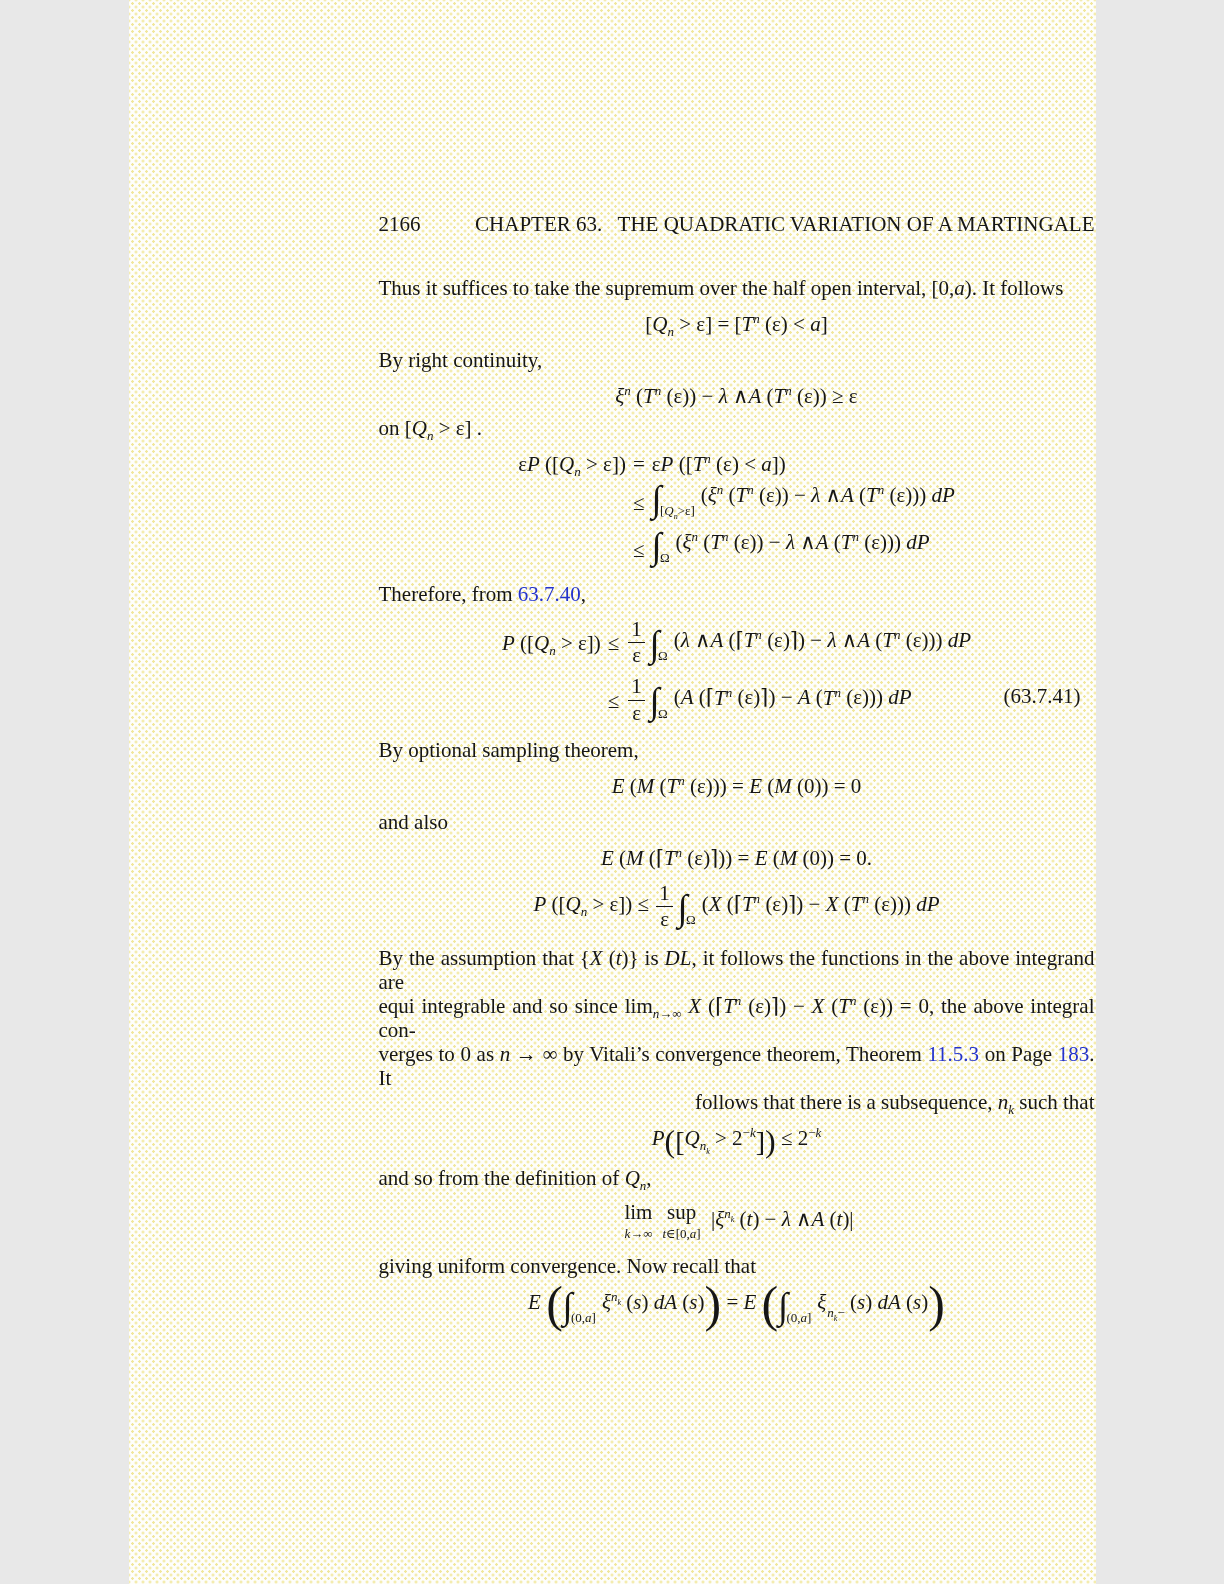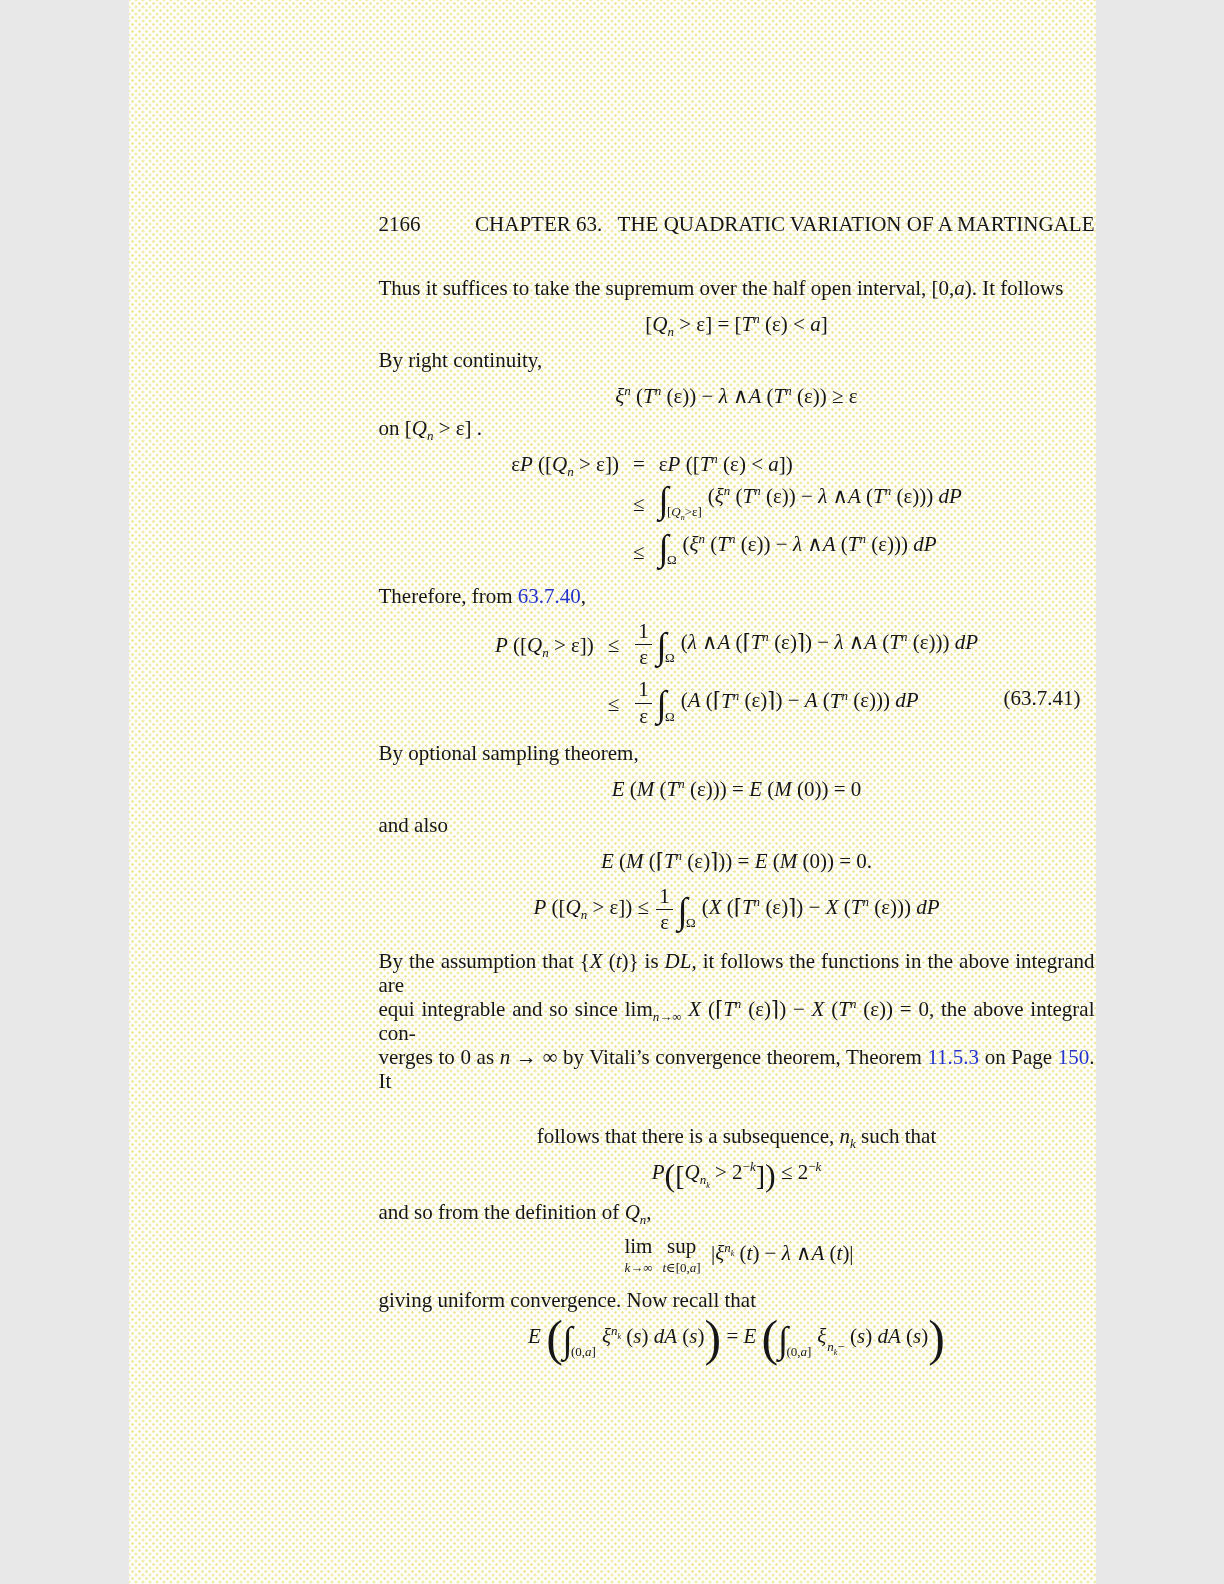--- a/index.html
+++ b/index.html
@@ -55,29 +55,30 @@
   .ss { display: inline-flex; flex-direction: row; align-items: flex-start; font-size: 0.62em; line-height: 1.05; vertical-align: -8px; margin-left: 1px; }
   
   .align {
     display: grid;
     grid-template-columns: max-content max-content max-content;
     justify-content: center;
     column-gap: 14px;
     row-gap: 8px;
     align-items: center;
     margin: 12px 0 0 0;
+    gap: 7px;
   }
   .align .lhs { justify-self: end; white-space: nowrap; }
   .align .rel { justify-self: center; }
   .align .rhs { justify-self: start; white-space: nowrap; }
   .a2wrap { position: relative; }
   .eqtag { position: absolute; right: 14px; top: 66px; }
   
   .jline { text-align: justify; text-align-last: justify; }
-  .jline-last { text-align: center; margin-top: 31px; }
+  .jline-last { text-align: right; }
   .disp, .align { white-space: nowrap; }
 </style>
 </head>
 <body>
 
 <div class="page">
   <div class="content">
 
     <div class="hdr">
       <span>2166</span>
@@ -127,21 +128,21 @@
     <div class="para">and also</div>
 
     <div class="disp mt8"><i>E</i> (<i>M</i> (⌈<i>T<sup>n</sup></i> (ε)⌉)) = <i>E</i> (<i>M</i> (0)) = 0.</div>
 
 
     <div class="disp"><i>P</i> ([<i>Q<sub>n</sub></i> &gt; ε]) ≤ <span class="frac"><span class="fn">1</span><span class="fd">ε</span></span><span class="int">∫</span><span class="isub">Ω</span>(<i>X</i> (⌈<i>T<sup>n</sup></i> (ε)⌉) − <i>X</i> (<i>T<sup>n</sup></i> (ε))) <i>dP</i></div>
 
     <div class="mt14">
       <div class="jline">By the assumption that {<i>X</i> (<i>t</i>)} is <i>DL</i>, it follows the functions in the above integrand are</div>
       <div class="jline">equi integrable and so since lim<sub><i>n</i>→∞</sub> <i>X</i> (⌈<i>T<sup>n</sup></i> (ε)⌉) − <i>X</i> (<i>T<sup>n</sup></i> (ε)) = 0, the above integral con-</div>
-      <div class="jline">verges to 0 as <i>n</i> → ∞ by Vitali’s convergence theorem, Theorem <a class="lnk">11.5.3</a> on Page <a class="lnk">150</a>. It</div>
+      <div class="jline">verges to 0 as <i>n</i> → ∞ by Vitali’s convergence theorem, Theorem <a class="lnk">11.5.3</a> on Page <a class="lnk">183</a>. It</div>
       <div class="jline-last">follows that there is a subsequence, <i>n<sub>k</sub></i> such that</div>
     </div>
 
     <div class="disp mt14"><i>P</i><span class="bp8">(</span><span class="bk8">[</span><i>Q<sub>n<sub>k</sub></sub></i> &gt; 2<sup>−<i>k</i></sup><span class="bk8">]</span><span class="bp8">)</span> ≤ 2<sup>−<i>k</i></sup></div>
 
     <div class="para mt14">and so from the definition of <i>Q<sub>n</sub></i>,</div>
 
     <div class="disp"><span class="limop">
           <span>lim</span>
           <span class="lo-under"><i>k</i>→∞</span>

